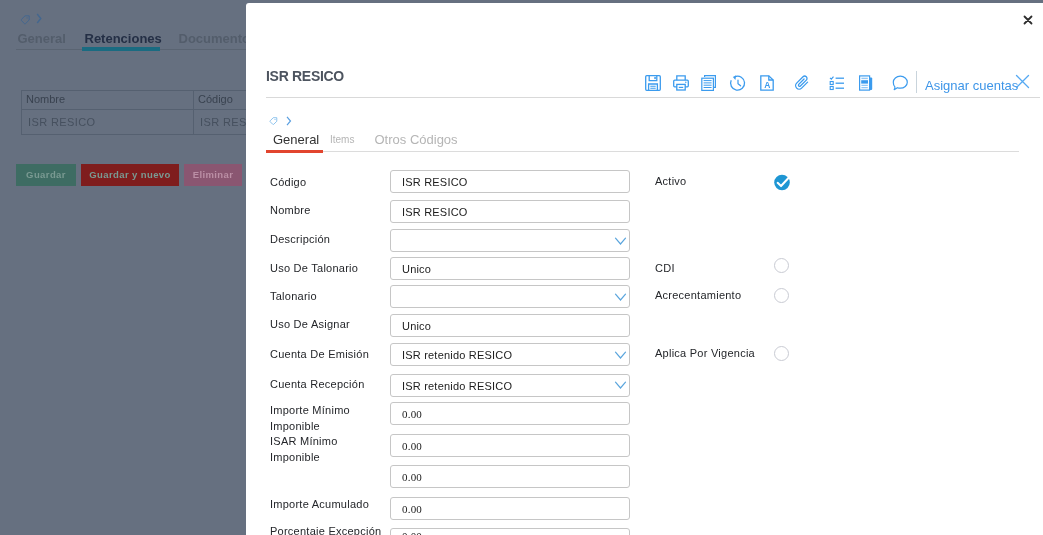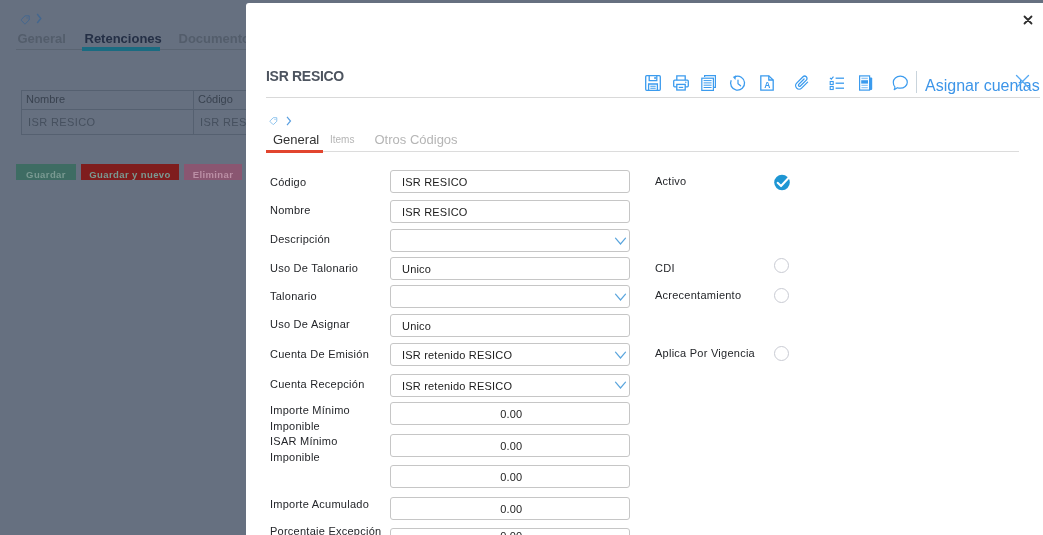--- a/index.html
+++ b/index.html
@@ -3,28 +3,28 @@
 <meta charset="utf-8">
 <style>
   html,body{margin:0;padding:0;}
   body{width:1043px;height:535px;overflow:hidden;position:relative;
        font-family:"Liberation Sans",sans-serif;background:#667080;}
   .abs{position:absolute;}
   .bgtab{position:absolute;font-weight:700;font-size:13px;letter-spacing:0;}
   #bghr{position:absolute;left:16px;top:49px;width:1027px;height:1px;background:#5a6472;}
   #tealbar{position:absolute;left:82px;top:46.5px;width:78px;height:4px;background:#1a6b81;}
   .tline{position:absolute;background:#556070;}
-  .btn{position:absolute;height:16px;border-radius:0;font-size:9.5px;font-weight:700;
+  .btn{position:absolute;height:22px;border-radius:0;font-size:9.5px;font-weight:700;
        letter-spacing:.4px;text-align:center;line-height:22px;}
   
   #modal{position:absolute;left:246px;top:3px;width:797px;height:532px;background:#fff;border-radius:3px 0 0 0;}
   .mlab{position:absolute;font-size:11px;color:#24262a;line-height:16px;letter-spacing:.25px;}
   .inp{position:absolute;left:144px;width:218.5px;height:21px;border:1px solid #c6c6c6;border-radius:3px;
        background:#fff;font-size:11px;color:#1c1c1c;line-height:22px;padding:0 8.5px 0 11px;letter-spacing:.2px;}
-  .num{text-align:center;}
+  .num{text-align:left;font-family:Liberation Serif, serif;}
   .chev{position:absolute;}
   .radio{position:absolute;width:13px;height:13px;border:1.5px solid #c9cbd3;border-radius:50%;background:#fff;}
 </style>
 </head>
 <body>
 
 <div id="bg">
 
   <svg class="abs" style="left:19.5px;top:14.5px" width="10" height="10" viewBox="0 0 24 24">
     <g transform="translate(24,0) scale(-1,1)">
@@ -110,21 +110,21 @@
     <rect x="2.6" y="1.9" width="10" height="14.2"></rect>
     <path d="M4.4 4.4 H10.8" stroke-width="1.4" opacity=".55"></path>
     <rect x="4.2" y="6.2" width="6.8" height="3.4" fill="#3b9bee" stroke="none"></rect>
     <path d="M4.4 11.4 H10.8 M4.4 13.6 H10.8" stroke-width="1.4" opacity=".55"></path>
   </svg>
   <svg class="abs" style="left:645.2px;top:71px" width="18" height="18" viewBox="0 0 18 18" fill="none" stroke="#3b9bee" stroke-width="1.2">
     <path d="M9.3 2.2 c3.9 0 7 2.7 7 6 s-3.1 6 -7 6 c-1 0 -2 -.2 -2.9 -.5 c-.9 .9 -2 1.6 -3.2 1.9 c.5 -.8 .8 -1.7 .7 -2.7 c-1 -1 -1.6 -2.9 -1.6 -4.7 c0 -3.3 3.1 -6 7 -6 z" stroke-linejoin="round"></path>
   </svg>
 
   <div class="abs" style="left:670px;top:68px;width:1px;height:22px;background:#c9d4dc;"></div>
-  <div class="abs" style="left:679px;top:74.5px;font-size:16px;color:#3d95e8;line-height:16px;">Asignar cuentas</div>
+  <div class="abs" style="left:679px;top:74.5px;font-size:13px;color:#3d95e8;line-height:16px;">Asignar cuentas</div>
   <svg class="abs" style="left:769px;top:71px" width="15" height="15" viewBox="0 0 15 15">
     <path d="M1.5 1.5 L13.5 13.5 M13.5 1.5 L1.5 13.5" stroke="#55a9f2" stroke-width="1.3" stroke-linecap="round"></path>
   </svg>
 
   <div class="abs" style="left:20px;top:94px;width:774px;height:1px;background:#d9d9d9;"></div>
 
   <svg class="abs" style="left:23px;top:113.5px" width="8.5" height="8.5" viewBox="0 0 24 24">
     <g transform="translate(24,0) scale(-1,1)">
       <path d="M20.59 13.41l-7.17 7.17a2 2 0 0 1-2.83 0L2 12V2h10l8.59 8.59a2 2 0 0 1 0 2.83z" fill="none" stroke="#6fb3e8" stroke-width="2.2"></path>
       <circle cx="7" cy="7" r="1.6" fill="#6fb3e8"></circle>

